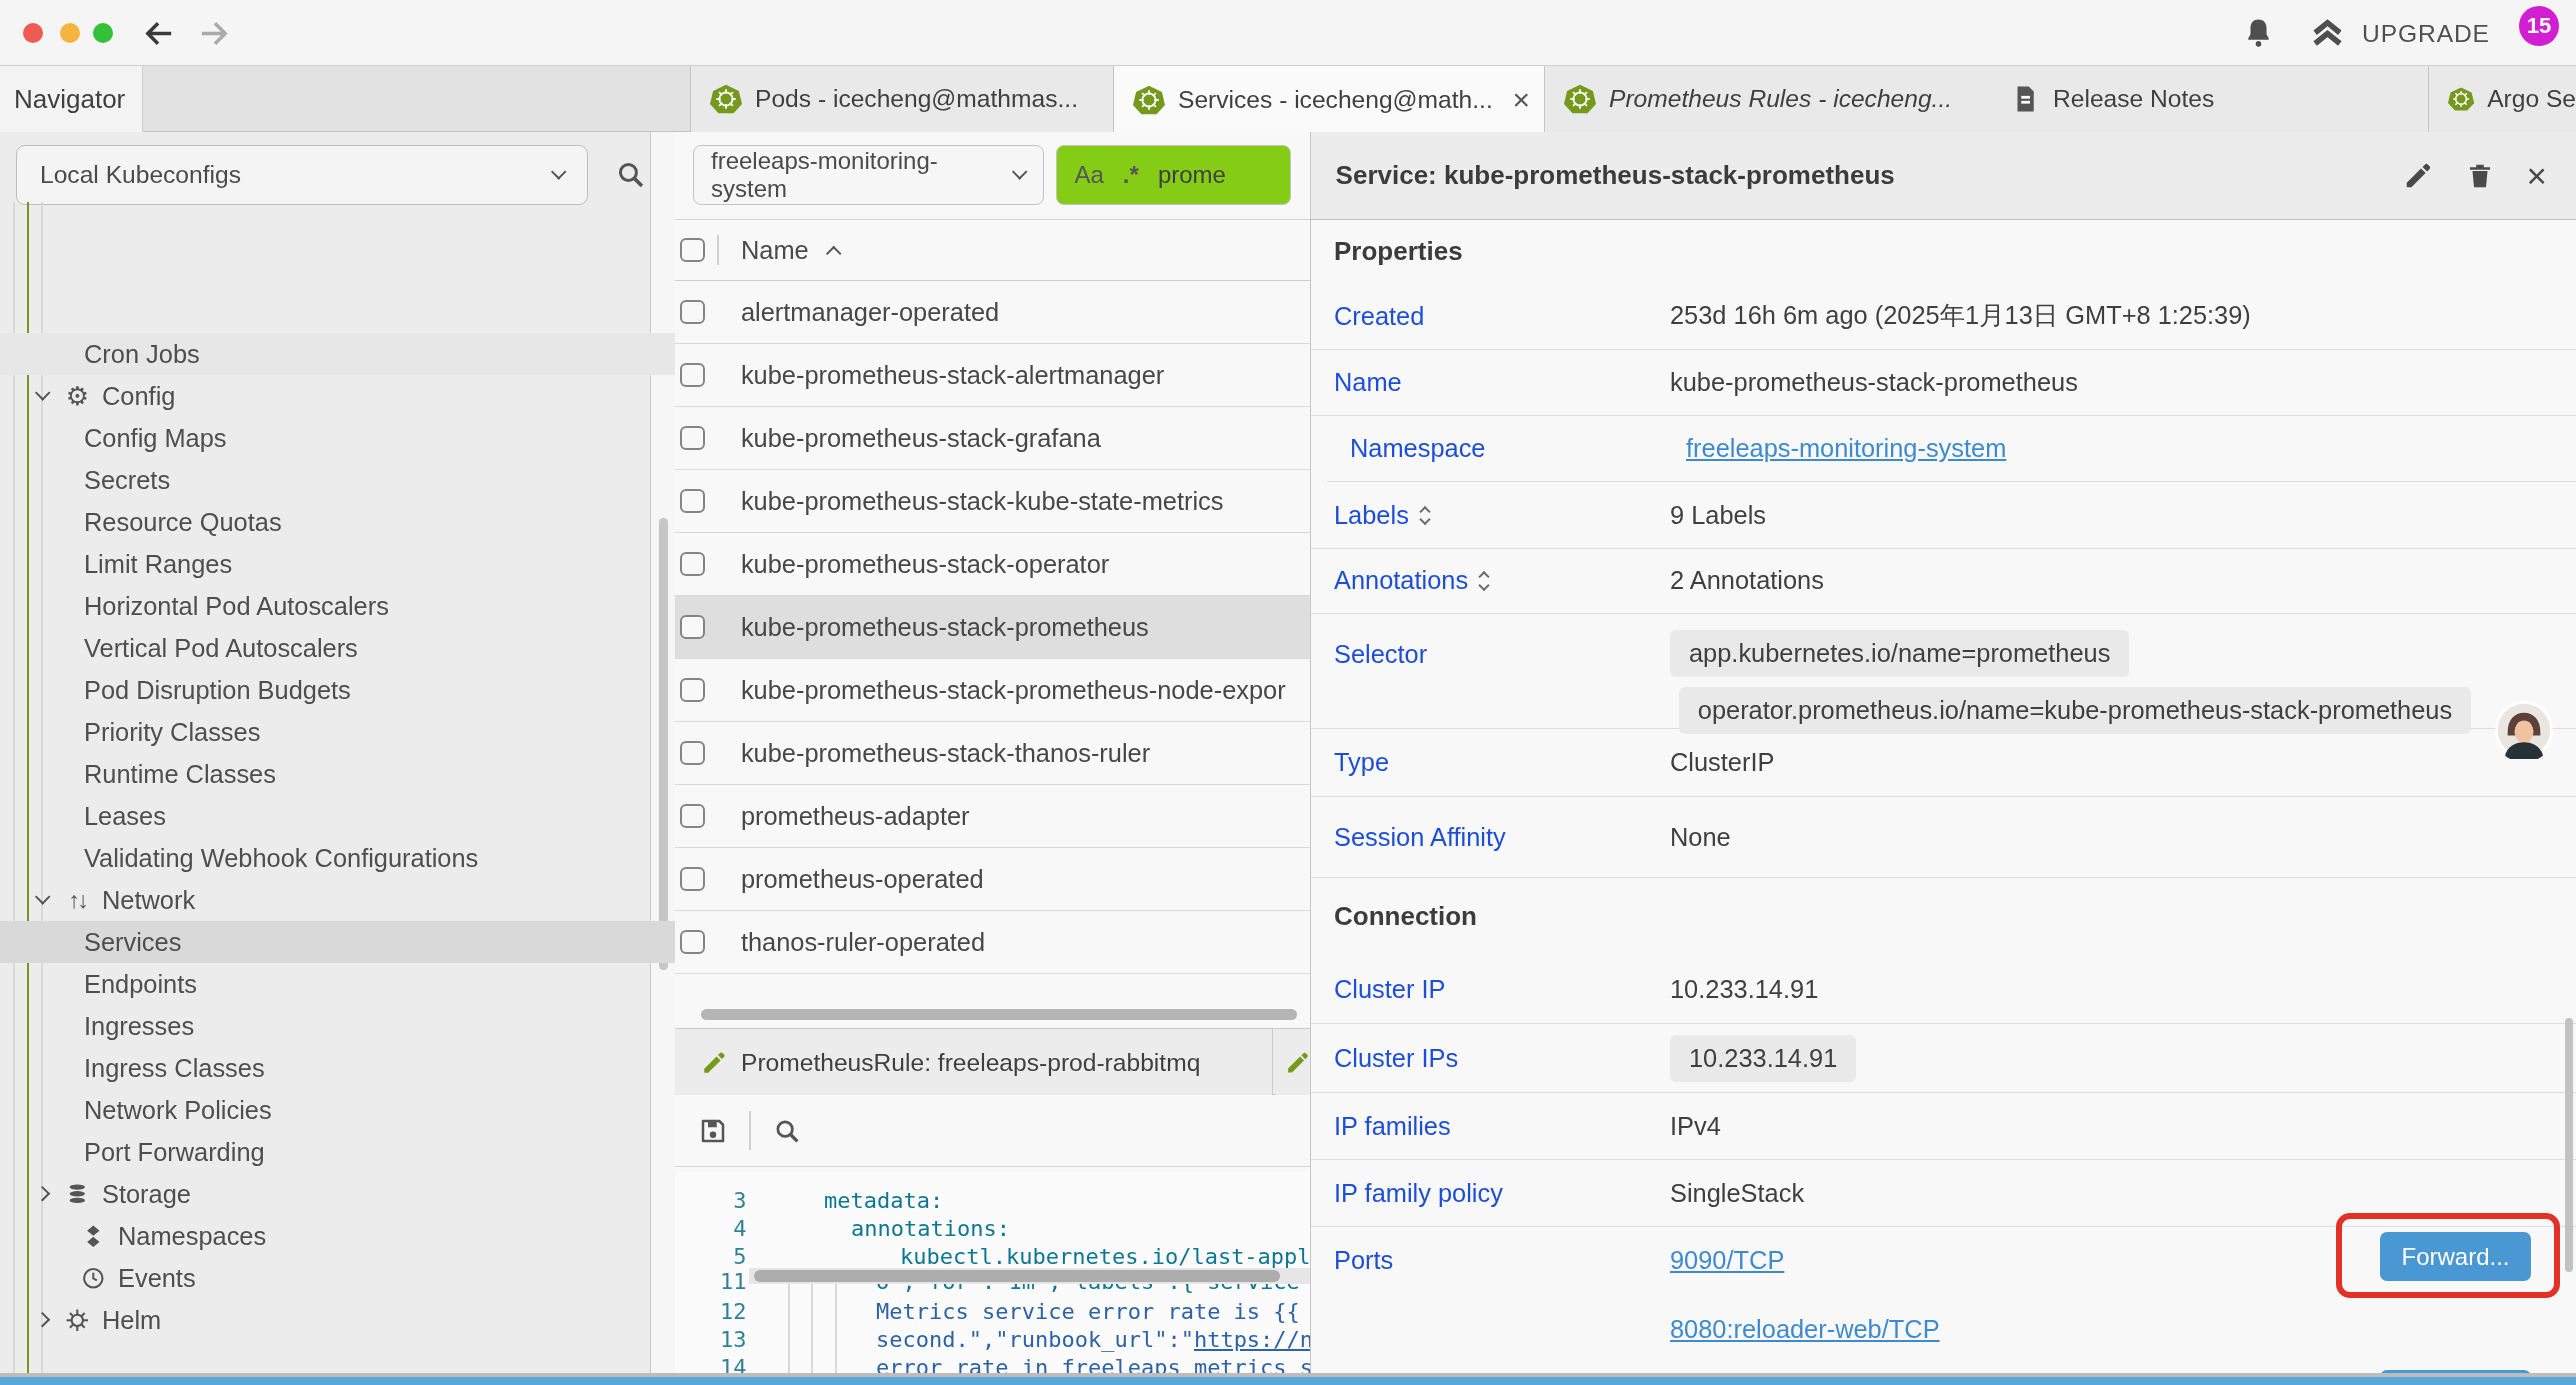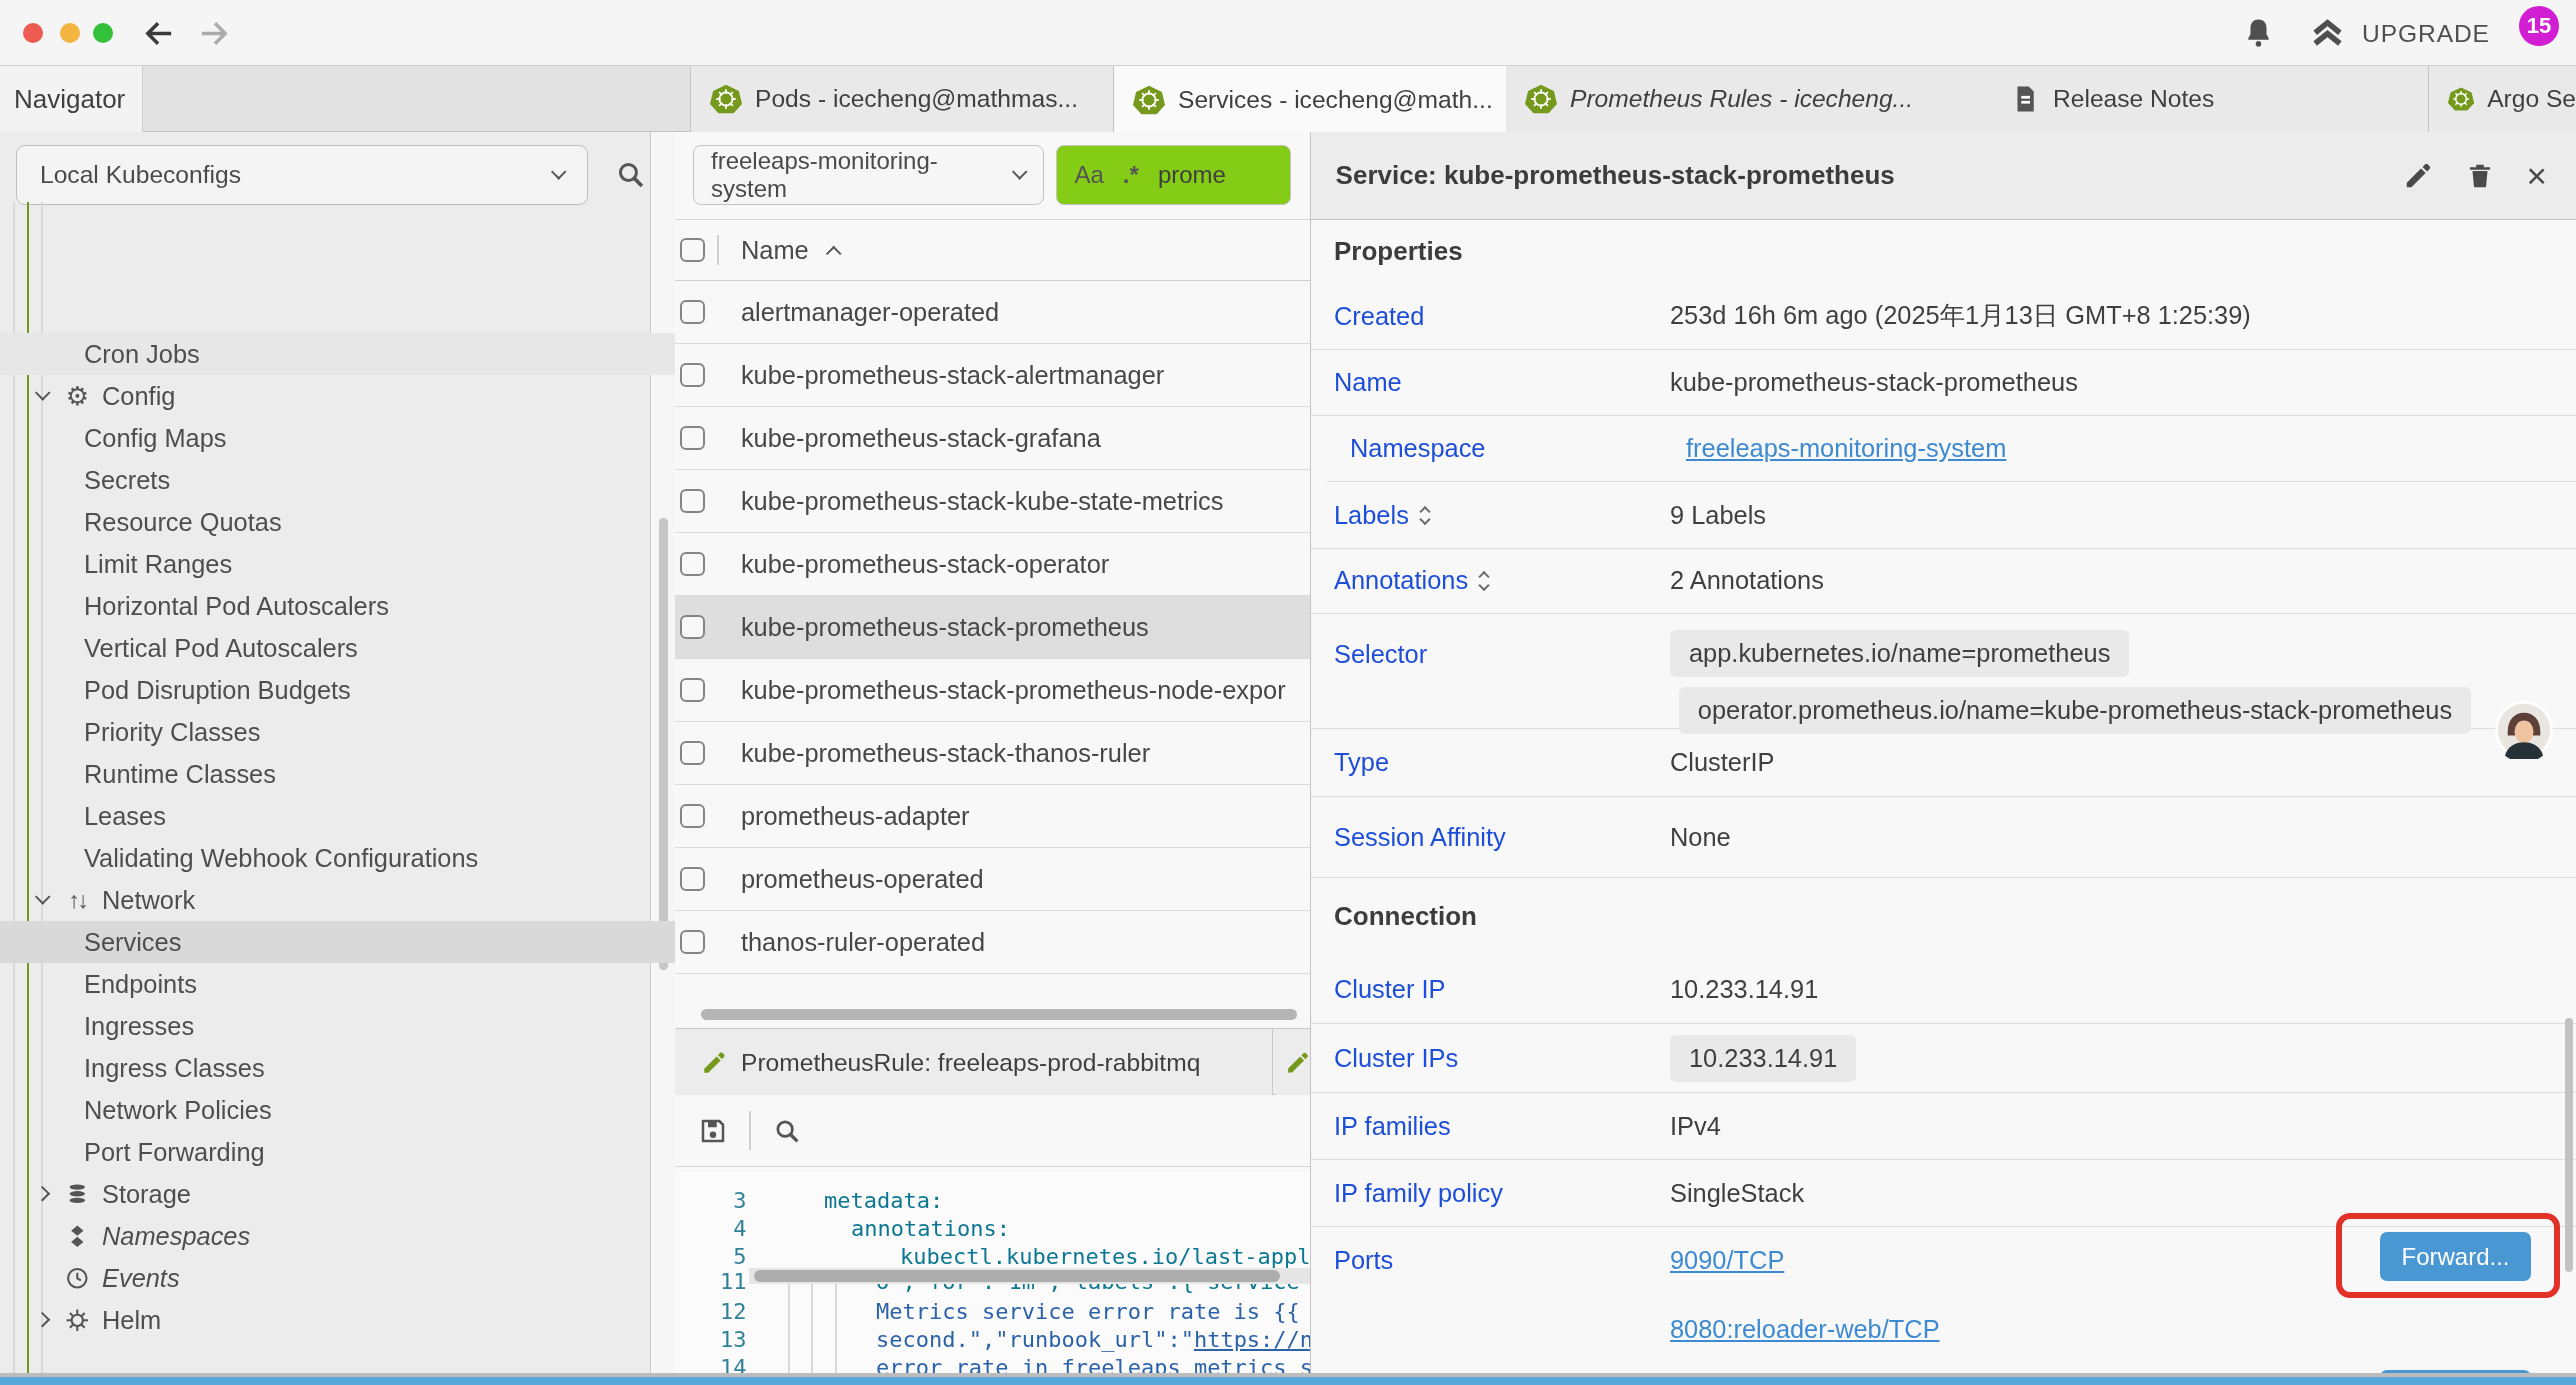--- a/index.html
+++ b/index.html
@@ -30,21 +30,21 @@
   
   .sidebar { left:0; top:132px; width:651px; height:1254px; background:#ececec; border-right:1.8px solid #c9c9c9; }
   .srcselect { left:16px; top:13px; width:572px; height:60px; background:#f4f4f4; border:1.8px solid #bdbdbd;
     border-radius:8.8px; display:flex; align-items:center; padding:0 23px; font-size:24.6px; color:#4a4a4a; }
   .srcselect .chev { margin-left:auto; }
   .guide { width:1.8px; top:70px; bottom:0; }
   .tree { left:0; top:201px; width:675px; }
   .trow { height:42px; display:flex; align-items:center; font-size:25.4px; color:#4e4e4e; white-space:nowrap; }
   .trow.child { padding-left:84px; }
   .trow.section { padding-left:37px; }
-  .trow.section.nochev { padding-left:60px;font-style:italic; }
+  .trow.section.nochev { padding-left:76px; }
   .trow.selected { background:#d9d9d9; }
   .trow.hover { background:#e7e7e7; }
   .chevbox { width:23px; display:flex; align-items:center; }
   .iconbox { width:35px; display:flex; align-items:center; justify-content:center; margin-right:7px; }
   .chev { width:11.4px; height:11.4px; border-right:2.6px solid #555; border-bottom:2.6px solid #555; display:inline-block; }
   .chev.down { transform:rotate(45deg) translate(-1.8px,-1.8px); }
   .chev.right { transform:rotate(-45deg); }
   .chev.up { transform:rotate(-135deg) translate(-2.6px,-2.6px); }
   .gearglyph { font-size:26px; color:#555; line-height:1; }
   .arrowsglyph { font-size:23px; color:#555; letter-spacing:-2.6px; font-weight:bold; }
@@ -169,21 +169,21 @@
             <line x1="10.2" y1="10.2" x2="13.7" y2="13.7"></line>
             <line x1="22.3" y1="22.3" x2="25.8" y2="25.8"></line>
             <line x1="10.2" y1="25.8" x2="13.7" y2="22.3"></line>
             <line x1="22.3" y1="13.7" x2="25.8" y2="10.2"></line>
           </g>
         </svg>
       <span class="tlabel">Services - icecheng@math...</span>
       <span class="tabclose">×</span>
     </div>
 
-    <div class="abs tab italic" style="left:1506px;width:526px">
+    <div class="abs tab italic" style="left:1545px;width:526px">
       <svg width="32" height="32" viewBox="0 0 36 36">
           <polygon points="18,2 32.5,9 36,23.5 26.5,34 9.5,34 0,23.5 3.5,9" fill="#74991c"></polygon>
           <circle cx="18" cy="18" r="7.5" fill="none" stroke="#fff" stroke-width="2"></circle>
           <g stroke="#fff" stroke-width="2">
             <line x1="18" y1="7" x2="18" y2="12"></line>
             <line x1="18" y1="24" x2="18" y2="29"></line>
             <line x1="7" y1="18" x2="12" y2="18"></line>
             <line x1="24" y1="18" x2="29" y2="18"></line>
             <line x1="10.2" y1="10.2" x2="13.7" y2="13.7"></line>
             <line x1="22.3" y1="22.3" x2="25.8" y2="25.8"></line>

